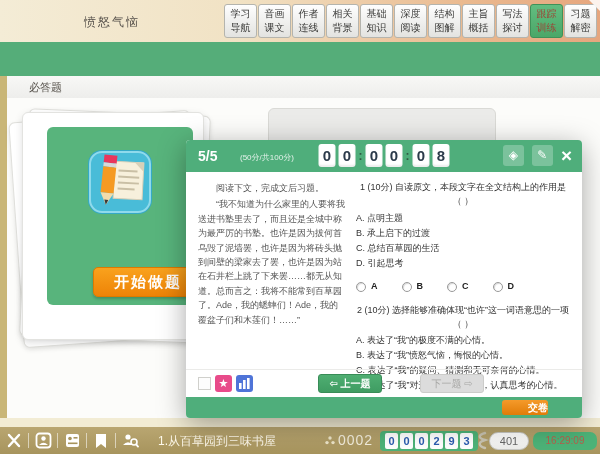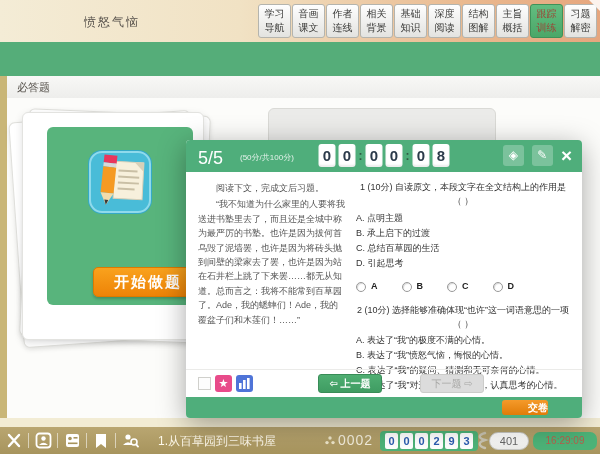--- a/index.html
+++ b/index.html
@@ -16,21 +16,21 @@
     background:linear-gradient(#fefefe,#e3e3e0); color:#3a3a38; font-size:10px; line-height:1.45;
     display:flex; align-items:center; justify-content:center; text-align:center; white-space:pre-line; cursor:pointer; }
   .tab.active { background:linear-gradient(#63bd80,#4aa768); border-color:#3f9159; color:#9c4436; }
   .corner-fold { position:absolute; right:0; top:0; width:0; height:0;
     border-top:11px solid #ffffff; border-left:11px solid transparent; opacity:.85; }
 
   
   .green-strip { position:absolute; left:0; top:42px; width:600px; height:34px; background:#55ad79; }
   .required-bar { position:absolute; left:7px; top:76px; width:593px; height:26px;
     background:linear-gradient(#f8f8f6,#ececea); border-bottom:1px solid #d8d8d4;
-    font-size:11px; color:#55504a; line-height:22px; padding-left:10px; }
+    font-size:11px; color:#55504a; line-height:22px; padding-left:22px; }
   .main { position:absolute; left:7px; top:98px; width:593px; height:322px; background:#fcfcfa; }
   .cream-gap { position:absolute; left:0; top:418px; width:600px; height:9px; background:#f2ecd4; }
 
   
   .card-back { position:absolute; background:#ffffff; border:1px solid #e0e0dc; border-radius:6px;
     box-shadow:0 2px 5px rgba(0,0,0,.10); }
   .cb1 { left:16px; top:116px; width:182px; height:226px; transform:rotate(-4deg); }
   .cb2 { left:24px; top:112px; width:182px; height:228px; transform:rotate(2.5deg); }
   .front-card { position:absolute; left:22px; top:112px; width:182px; height:228px; background:#ffffff;
     border:1px solid #e3e3e0; border-radius:6px; box-shadow:0 3px 8px rgba(0,0,0,.12); z-index:2; }
@@ -44,21 +44,21 @@
 
   
   .bg-card { position:absolute; left:268px; top:108px; width:228px; height:232px;
     background:#ebebe9; border:1px solid #dadad6; border-radius:6px; z-index:1; }
 
   
   .dialog { position:absolute; left:186px; top:140px; width:396px; height:278px; background:#ffffff;
     border-radius:4px; box-shadow:0 6px 28px rgba(0,0,0,.35); z-index:5; }
   .dlg-header { position:absolute; left:0; top:0; width:100%; height:32px; background:#4fae7b;
     border-radius:4px 4px 0 0; }
-  .dlg-page { position:absolute; left:12px; top:8px; font-size:18px; font-weight:normal; color:#ffffff; }
+  .dlg-page { position:absolute; left:12px; top:8px; font-size:14px; font-weight:bold; color:#ffffff; }
   .dlg-score { position:absolute; left:54px; top:12px; font-size:8px; color:rgba(255,255,255,.85); }
   .dlg-timer { position:absolute; left:50%; top:4px; transform:translateX(-50%);
     display:flex; align-items:center; gap:3px; }
   .t-tile { width:17px; height:23px; background:#ffffff; border-radius:3px; color:#2b3a4a;
     font-size:15px; font-weight:bold; text-align:center; line-height:23px; box-shadow:inset 0 -2px 2px rgba(0,0,0,.08); }
   .t-colon { color:#2e5a44; font-size:12px; font-weight:bold; }
   .dlg-actions { position:absolute; right:10px; top:5px; display:flex; align-items:center; gap:8px; }
   .icon-btn { width:21px; height:21px; background:rgba(255,255,255,.25); border-radius:3px;
     color:#ffffff; font-size:12px; text-align:center; line-height:21px; cursor:pointer; }
   .dlg-close { color:#ffffff; font-size:19px; font-weight:bold; line-height:20px; cursor:pointer; }
@@ -132,20 +132,22 @@
       <div class="tab">相关
 背景</div>
       <div class="tab">基础
 知识</div>
       <div class="tab">深度
 阅读</div>
       <div class="tab">结构
 图解</div>
       <div class="tab">主旨
 概括</div>
+      <div class="tab">写法
+探讨</div>
       <div class="tab active">跟踪
 训练</div>
       <div class="tab">习题
 解密</div>
     </div>
     <div class="corner-fold"></div>
   </div>
 
   <div class="green-strip"></div>
   <div class="required-bar">必答题</div>

